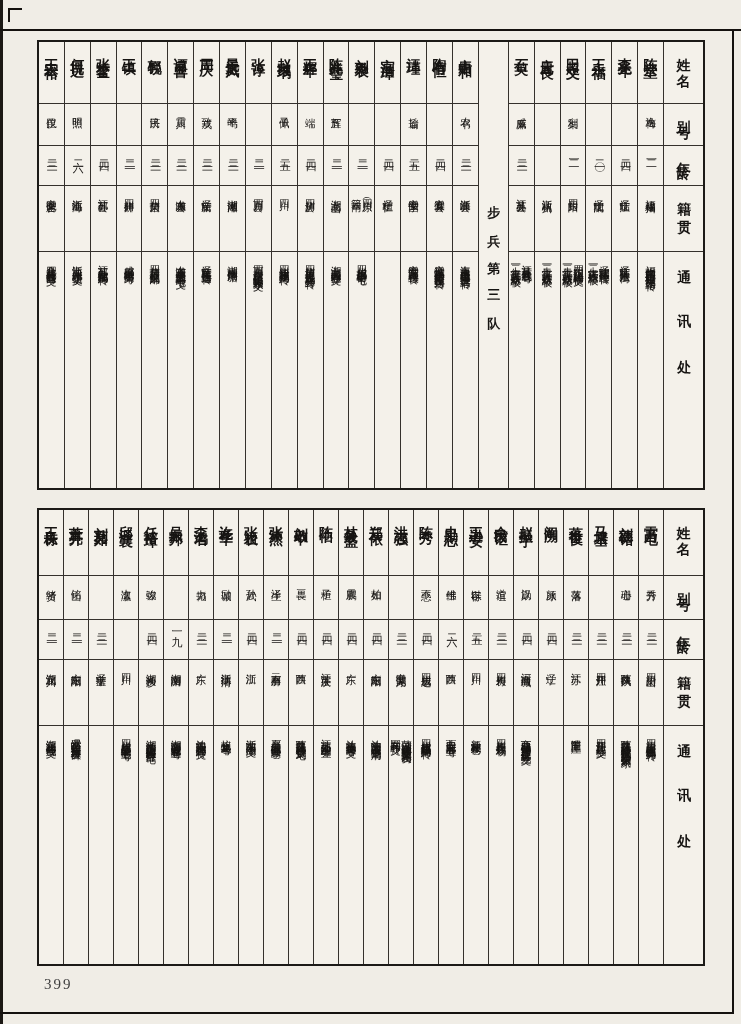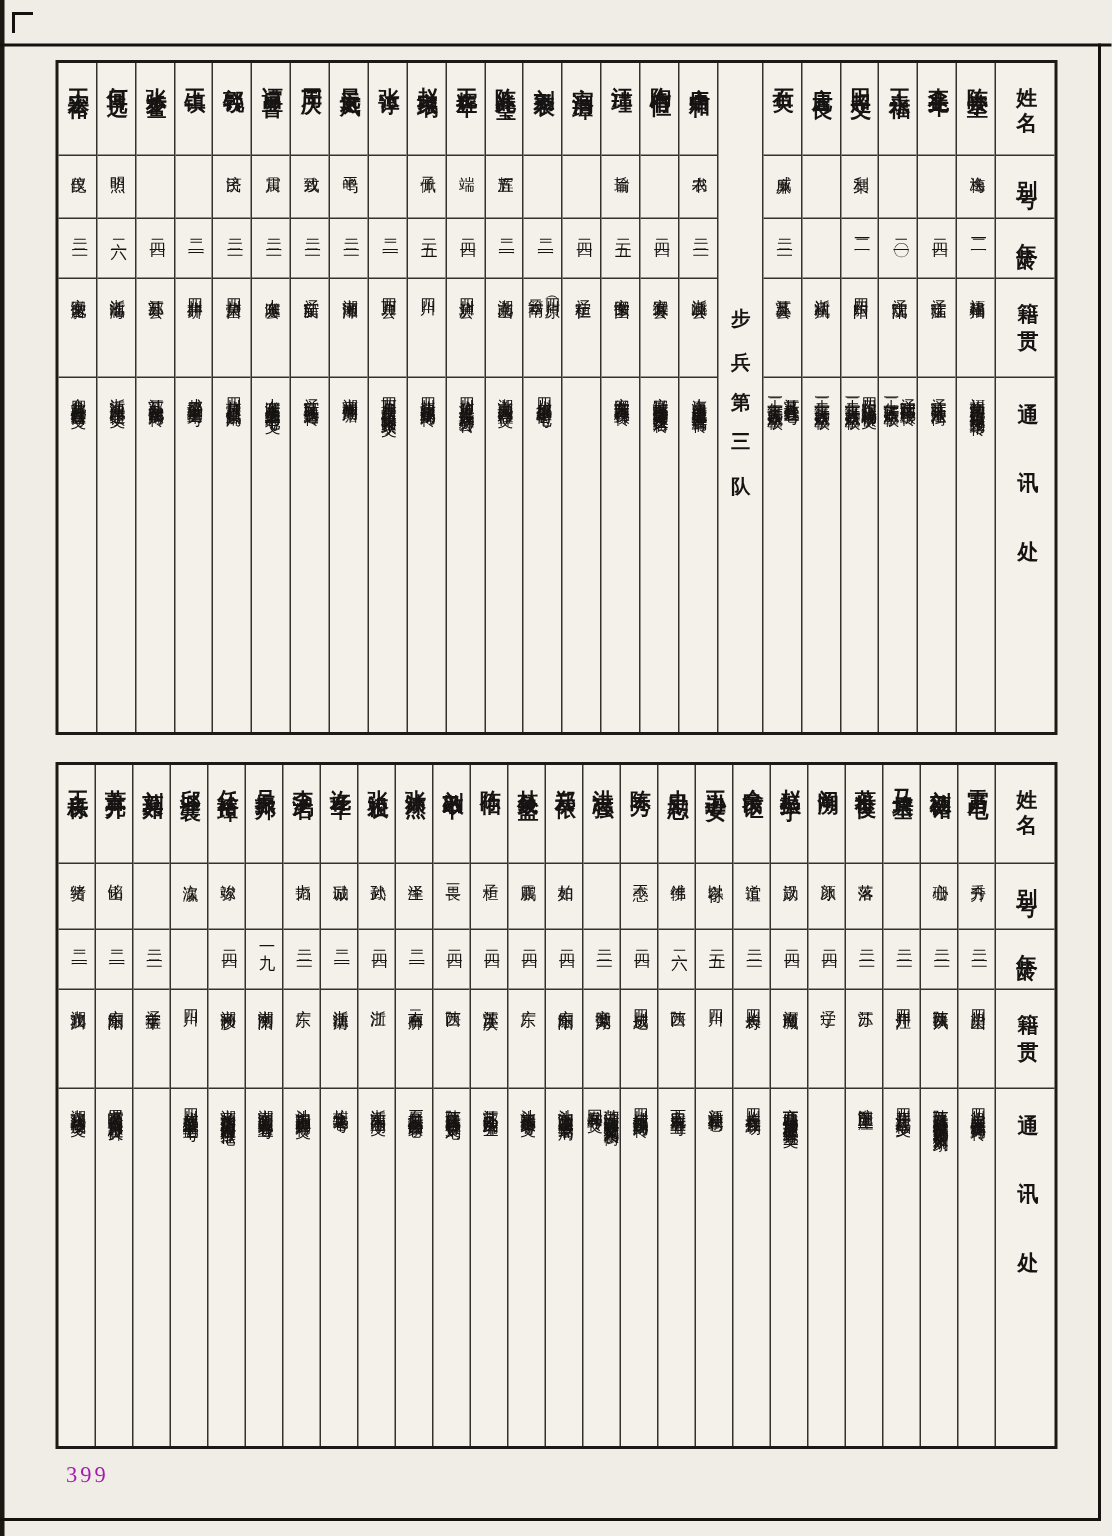--- a/index.html
+++ b/index.html
@@ -53,21 +53,21 @@
 
   .head .vtxt{font-weight:700;font-size:14px;}
   .head .c-name .vtxt{letter-spacing:16px;}
   .head .c-alias .vtxt{letter-spacing:6px;}
   .head .c-age .vtxt{letter-spacing:4px;}
   .head .c-origin .vtxt{letter-spacing:18px;}
   .head .c-addr .vtxt{letter-spacing:46px;}
   .unit .vtxt{font-size:13px;font-weight:700;letter-spacing:28px;}
 
   .page-num{
-    position:absolute;left:44px;top:976px;font-size:15px;letter-spacing:2px;color:#a21caf;
+    position:absolute;left:44px;top:976px;font-size:15px;letter-spacing:2px;color:#404040;
   }
 </style>
 </head>
 <body>
 
 <div class="edge-left"></div>
 <div class="frame-top"></div>
 <div class="frame-right"></div>
 <div class="frame-bottom"></div>
 <div class="corner-tick"></div>

